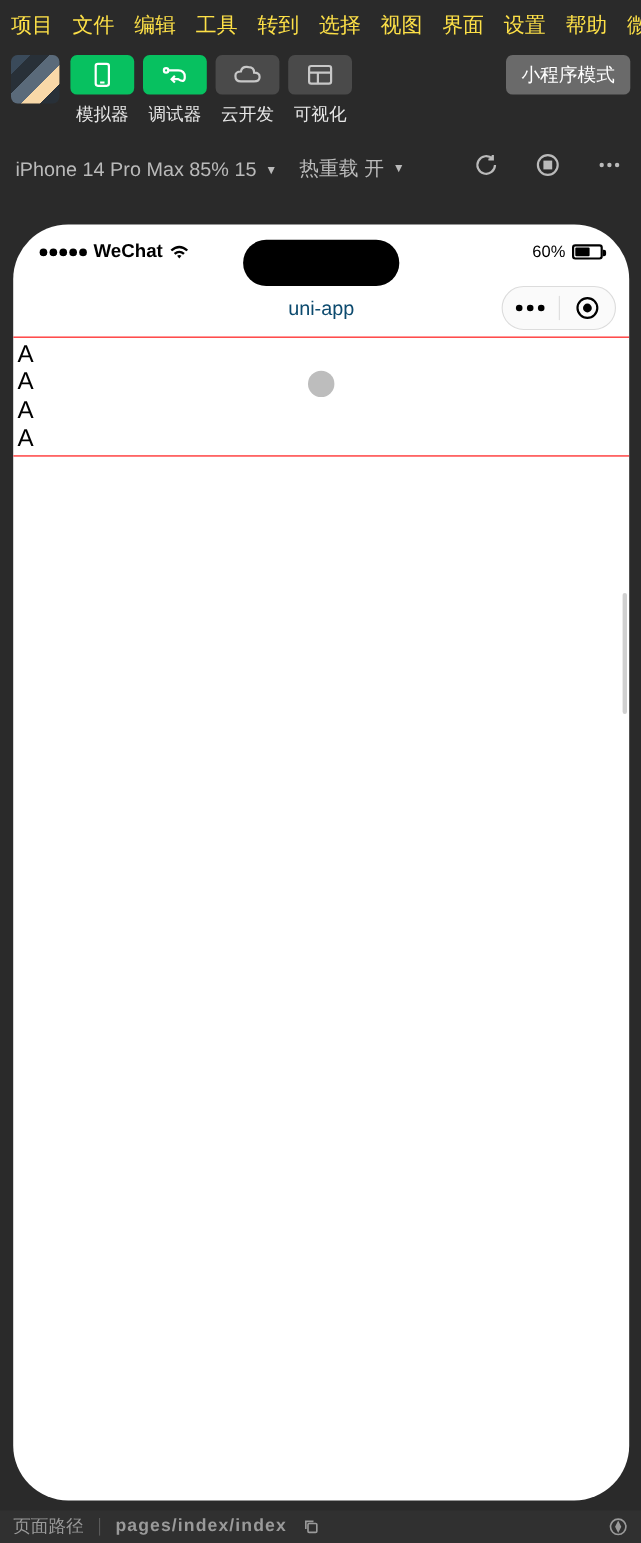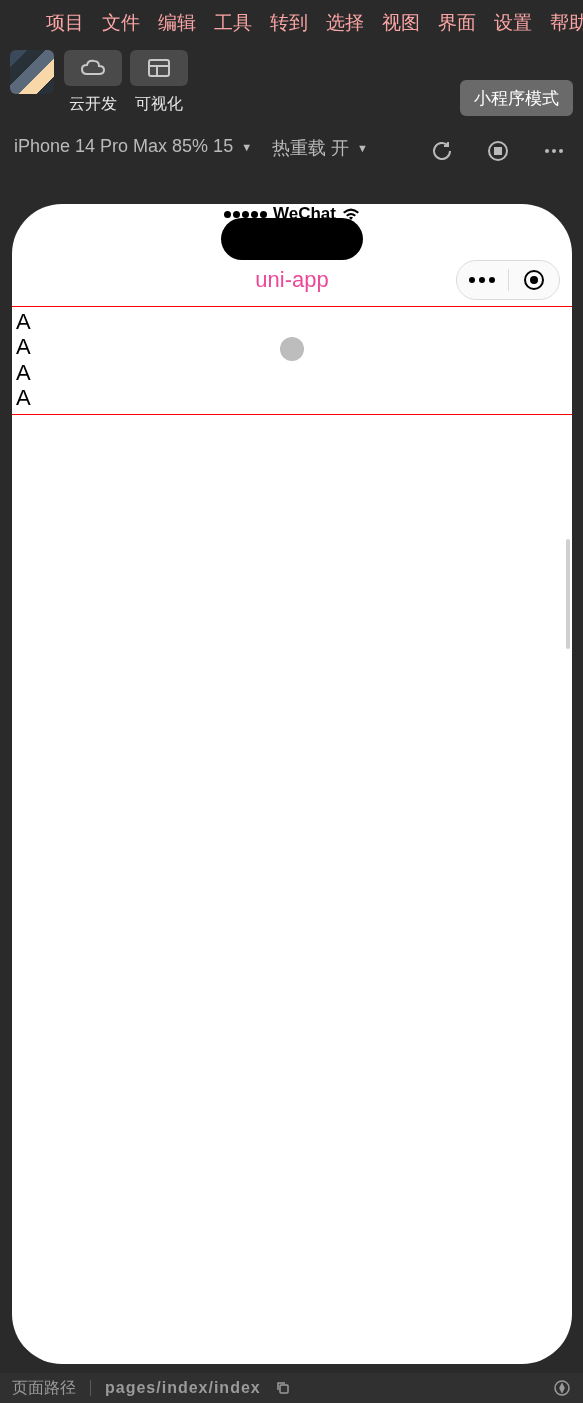--- a/index.html
+++ b/index.html
@@ -10,23 +10,22 @@
       font-family: -apple-system, "Segoe UI", "Microsoft YaHei", sans-serif;
       overflow: hidden;
       position: relative;
     }
     
     
     .menu-bar {
       display: flex;
       gap: 18px;
       padding: 10px 10px 14px;
-      color: #fca5a5;
+      color: #fde047;
       font-size: 19px;
-      margin-left: 36px;
     }
     .menu-item { cursor: pointer; white-space: nowrap; }
     
     
     .toolbar-row {
       display: flex;
       align-items: flex-start;
       padding: 0 10px 10px;
       gap: 10px;
     }
@@ -64,27 +63,26 @@
     .mode-btn {
       height: 36px;
       padding: 0 14px;
       border-radius: 6px;
       background: #6a6a6a;
       color: #fff;
       font-size: 17px;
       display: flex;
       align-items: center;
       cursor: pointer;
-      margin-top: 30px;
     }
     
     
     .device-row {
       display: flex;
-      align-items: flex-start;
+      align-items: flex-end;
       padding: 10px 14px 18px;
       color: #bababa;
       font-size: 18px;
     }
     .device-select { display: flex; align-items: center; gap: 8px; cursor: pointer; }
     .dd-arrow { font-size: 11px; color: #bababa; }
     .hot-reload { margin-left: 20px; display: flex; align-items: center; gap: 8px; cursor: pointer; }
     .device-spacer { flex: 1; }
     .icon-btn {
       width: 30px;
@@ -107,21 +105,20 @@
       border-radius: 50px;
       overflow: hidden;
     }
     .phone-statusbar {
       height: 50px;
       position: relative;
       display: flex;
       align-items: center;
       justify-content: space-between;
       padding: 0 24px;
-      flex-direction: column;
     }
     .sb-left { display: flex; align-items: center; gap: 6px; font-weight: 700; }
     .sb-dots { display: flex; gap: 2px; }
     .sb-dot { width: 7px; height: 7px; border-radius: 50%; background: #000; }
     .sb-carrier { font-size: 17px; font-weight: 600; }
     .sb-right { display: flex; align-items: center; gap: 6px; }
     .sb-batt-pct { font-size: 15px; font-weight: 500; }
     .sb-batt-icon {
       width: 28px;
       height: 14px;
@@ -154,21 +151,21 @@
       border-radius: 22px;
     }
     
     .nav-bar {
       height: 52px;
       display: flex;
       align-items: center;
       justify-content: center;
       position: relative;
     }
-    .nav-title { font-size: 22px; color: #ec4899; }
+    .nav-title { font-size: 18px; color: #0c4a6e; }
     .capsule {
       position: absolute;
       right: 12px;
       top: 50%;
       transform: translateY(-50%);
       width: 104px;
       height: 40px;
       border: 1px solid #dcdcdc;
       border-radius: 22px;
       display: flex;
@@ -266,20 +263,39 @@
   <span class="menu-item">视图</span>
   <span class="menu-item">界面</span>
   <span class="menu-item">设置</span>
   <span class="menu-item">帮助</span>
   <span class="menu-item">微信</span>
 </div>
 
 <div class="toolbar-row">
   <div class="avatar"></div>
   <div class="tool-group">
+    <div class="tool-item">
+      <div class="tool-btn green">
+        <svg width="20" height="24" viewBox="0 0 20 24" fill="none" stroke="#fff" stroke-width="2">
+            <rect x="4" y="2" width="12" height="20" rx="2"></rect>
+            <line x1="8" y1="19" x2="12" y2="19"></line>
+          </svg>
+      </div>
+      <span class="tool-label">模拟器</span>
+    </div>
+    <div class="tool-item">
+      <div class="tool-btn green">
+        <svg width="26" height="20" viewBox="0 0 26 20" fill="none" stroke="#fff" stroke-width="2">
+            <circle cx="5" cy="6" r="2"></circle>
+            <path d="M7 6 H16 Q22 6 22 12 T16 14 H10"></path>
+            <polyline points="13,11 10,14 13,17"></polyline>
+          </svg>
+      </div>
+      <span class="tool-label">调试器</span>
+    </div>
     <div class="tool-item">
       <div class="tool-btn gray">
         <svg width="28" height="20" viewBox="0 0 28 20" fill="none" stroke="#c8c8c8" stroke-width="2">
             <path d="M8 16 Q3 16 3 11 Q3 7 8 7 Q9 2 15 3 Q20 3 20 8 Q25 8 25 12 Q25 16 20 16 Z"></path>
           </svg>
       </div>
       <span class="tool-label">云开发</span>
     </div>
     <div class="tool-item">
       <div class="tool-btn gray">

